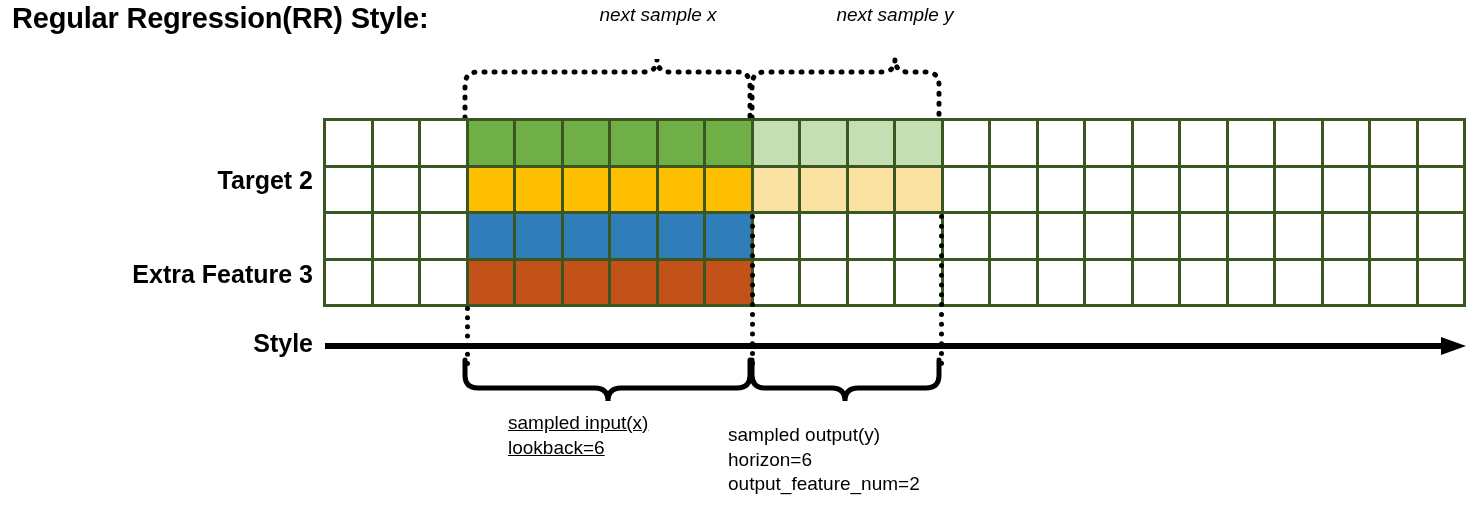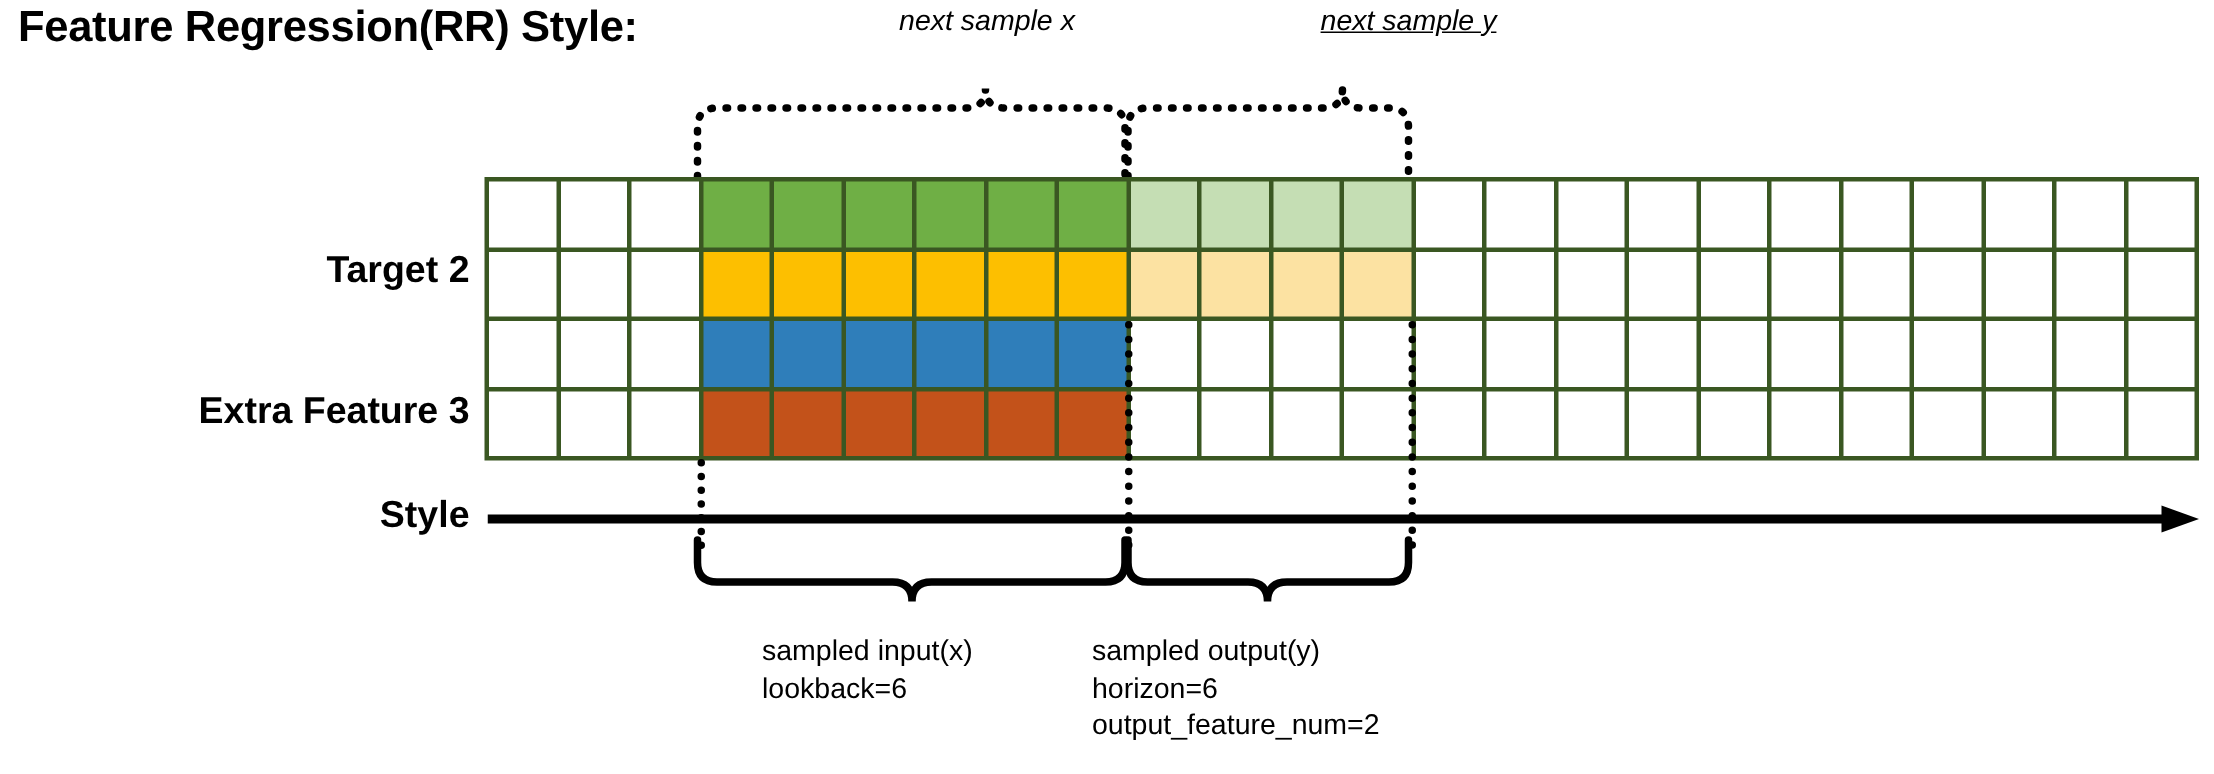--- a/index.html
+++ b/index.html
@@ -32,21 +32,21 @@
   .top-label {
     position: absolute;
     font-size: 19px;
     font-style: italic;
     font-weight: 500;
     color: #000000;
     white-space: nowrap;
     text-align: center;
   }
   #lbl-next-x { left: 513px; top: 4px; width: 290px; }
-  #lbl-next-y { left: 748px; top: 4px; width: 382px; text-decoration: underline; }
+  #lbl-next-y { left: 704px; top: 4px; width: 382px; }
 
   
   .row-label {
     position: absolute;
     right: 0;
     width: 100%;
     text-align: right;
     font-size: 25px;
     font-weight: 700;
     color: #000000;
@@ -118,29 +118,29 @@
 
   
   .caption {
     position: absolute;
     font-size: 19px;
     font-weight: 400;
     color: #000000;
     line-height: 1.30;
     white-space: nowrap;
   }
-  #cap-input  { left: 508px; top: 423px; }
+  #cap-input  { left: 508px; top: 411px; text-decoration: underline; }
   #cap-output { left: 728px; top: 423px; }
 </style>
 </head>
 <body>
 
 <div id="stage">
 
-  <div id="title">Feature Regression(RR) Style:</div>
+  <div id="title">Regular Regression(RR) Style:</div>
 
   <div class="top-label" id="lbl-next-x">next sample x</div>
   <div class="top-label" id="lbl-next-y">next sample y</div>
 
   <svg class="brace-svg" id="top-braces" viewBox="0 0 1476 125" xmlns="http://www.w3.org/2000/svg">
 
     <path d="M 465,118 L 465,85 Q 465,72 478,72 L 644,72 Q 657,72 657,59 Q 657,72 670,72 L 737,72 Q 750,72 750,85 L 750,118" fill="none" stroke="#000000" stroke-width="5" stroke-linecap="round" stroke-dasharray="1 9"></path>
 
     <path d="M 752,118 L 752,85 Q 752,72 765,72 L 882,72 Q 895,72 895,59 Q 895,72 908,72 L 926,72 Q 939,72 939,85 L 939,118" fill="none" stroke="#000000" stroke-width="5" stroke-linecap="round" stroke-dasharray="1 9"></path>
   </svg>

